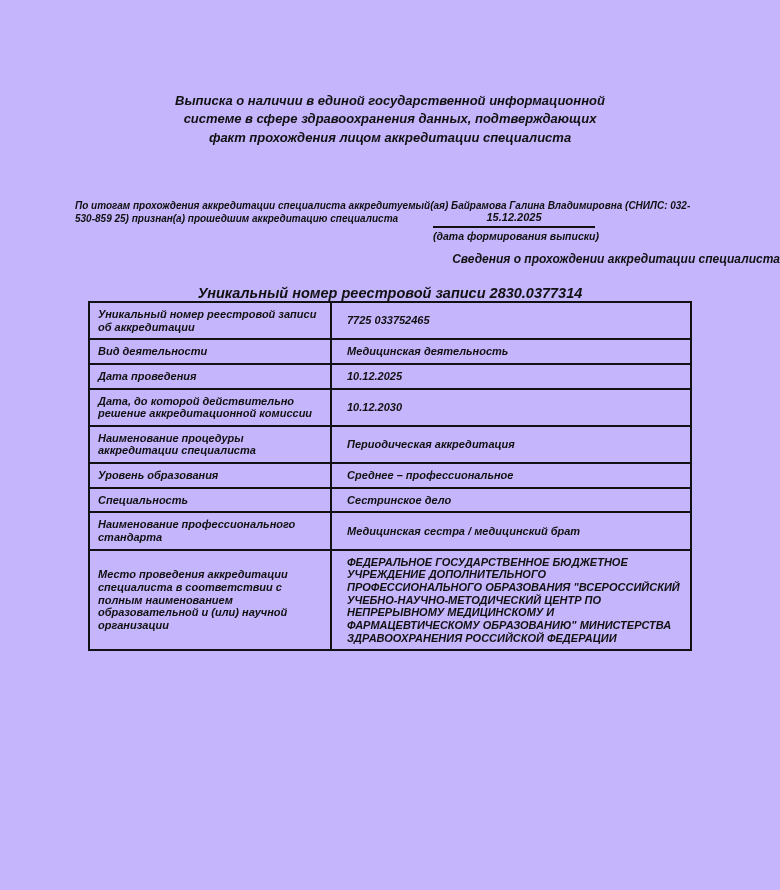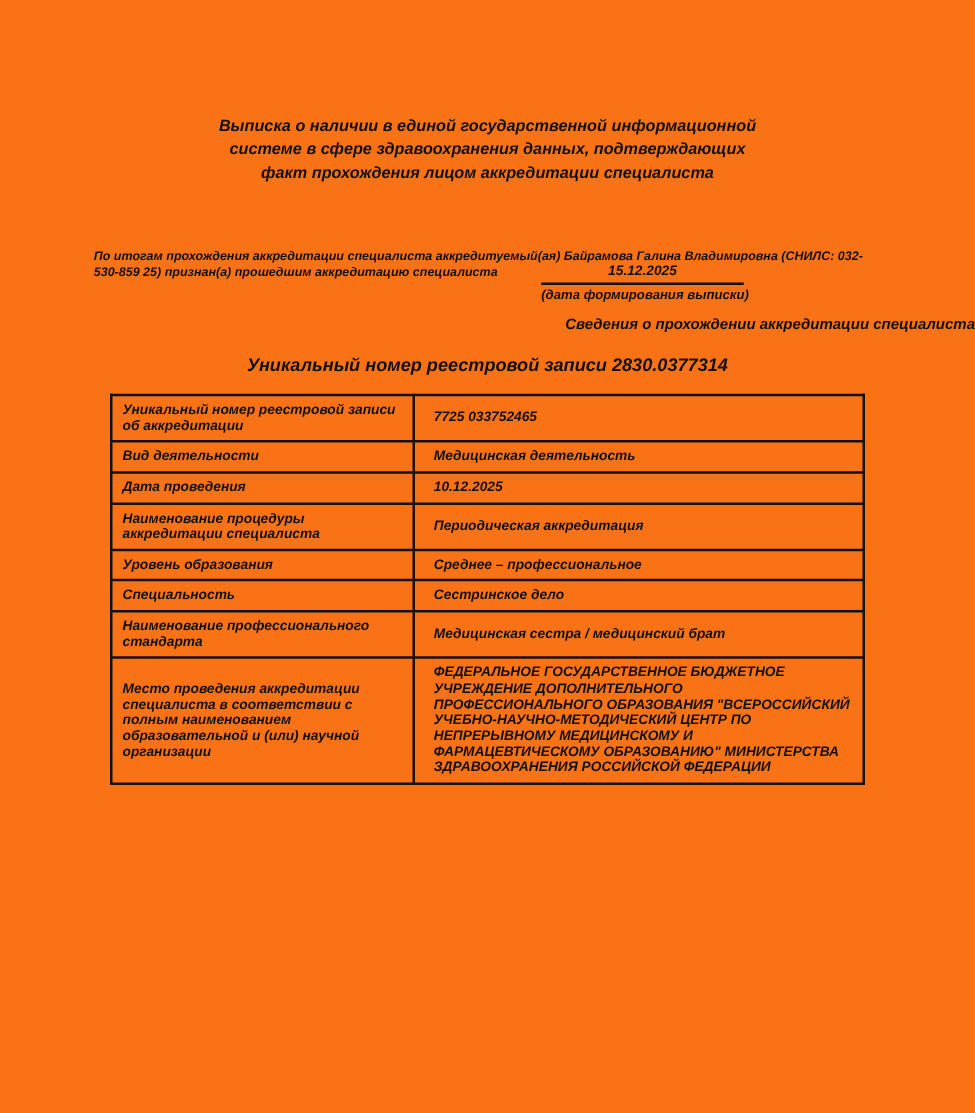--- a/index.html
+++ b/index.html
@@ -4,21 +4,21 @@
 <style>
   html, body {
     margin: 0;
     padding: 0;
     background: #ffffff;
   }
   .page {
     position: relative;
     width: 780px;
     height: 890px;
-    background: #f97316;
+    background: #c4b5fd;
     overflow: hidden;
     font-family: "Liberation Sans", sans-serif;
     font-style: italic;
     font-weight: bold;
     color: #111111;
   }
   .doc-title {
     position: absolute;
     top: 92px;
     left: 50%;
@@ -69,21 +69,21 @@
   .record-heading {
     position: absolute;
     top: 285px;
     left: 0;
     width: 100%;
     text-align: center;
     font-size: 14.5px;
   }
   table.acc-table {
     position: absolute;
-    top: 315px;
+    top: 301px;
     left: 88px;
     width: 602px;
     border-collapse: collapse;
     table-layout: fixed;
   }
   table.acc-table td {
     border: 2px solid #111111;
     font-size: 11px;
     line-height: 1.15;
     vertical-align: middle;
@@ -128,20 +128,24 @@
         </tr>
         <tr>
           <td class="label-cell">Вид деятельности</td>
           <td class="value-cell">Медицинская деятельность</td>
         </tr>
         <tr>
           <td class="label-cell">Дата проведения</td>
           <td class="value-cell">10.12.2025</td>
         </tr>
         <tr>
+          <td class="label-cell">Дата, до которой действительно решение аккредитационной комиссии</td>
+          <td class="value-cell">10.12.2030</td>
+        </tr>
+        <tr>
           <td class="label-cell">Наименование процедуры аккредитации специалиста</td>
           <td class="value-cell">Периодическая аккредитация</td>
         </tr>
         <tr>
           <td class="label-cell">Уровень образования</td>
           <td class="value-cell">Среднее – профессиональное</td>
         </tr>
         <tr>
           <td class="label-cell">Специальность</td>
           <td class="value-cell">Сестринское дело</td>

